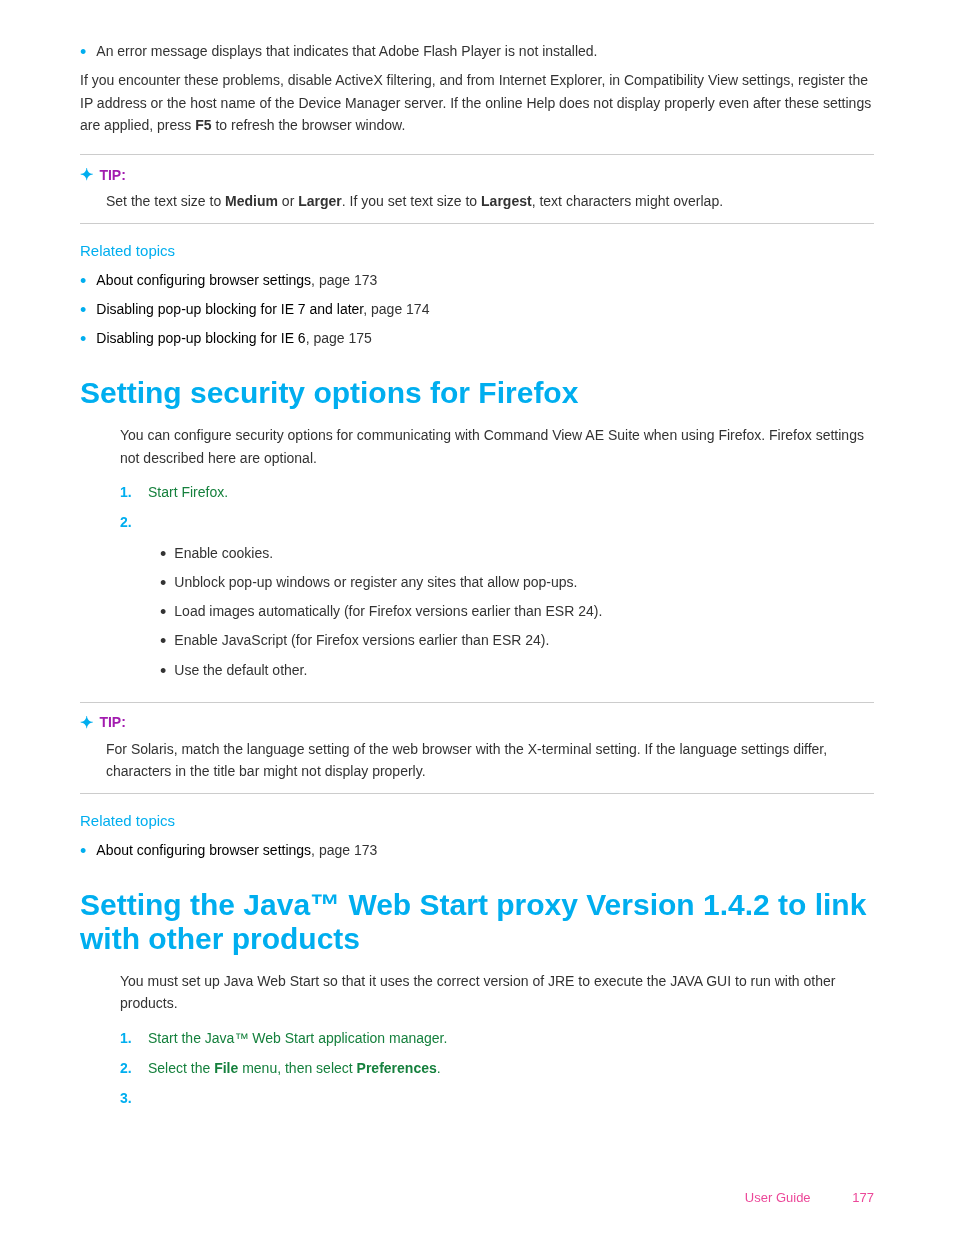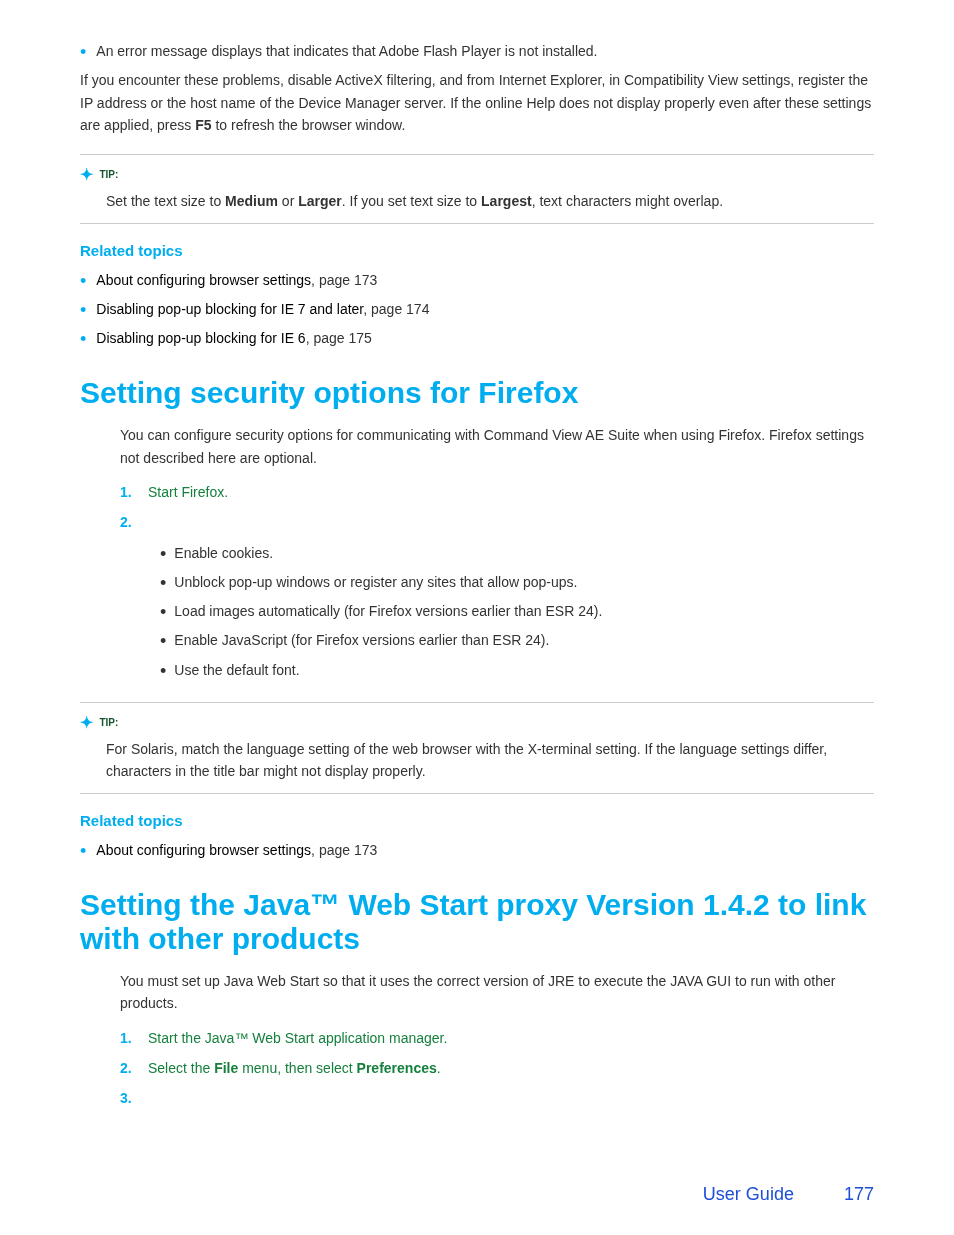--- a/index.html
+++ b/index.html
@@ -64,35 +64,35 @@
       margin-bottom: 6px;
     }
 
     .tip-icon {
       font-size: 16px;
       margin-right: 6px;
       color: #00aeef;
     }
 
     .tip-label {
-      color: #14532d;
+      color: #a21caf;
       font-weight: bold;
-      font-size: 10px;
+      font-size: 14px;
     }
 
     .tip-content {
       padding-left: 26px;
       line-height: 1.6;
       color: #333333;
     }
 
     .related-topics-heading {
       color: #00aeef;
       font-size: 15px;
-      font-weight: bold;
+      font-weight: normal;
       margin-bottom: 10px;
       margin-top: 8px;
     }
 
     .related-link {
       color: #000000;
       text-decoration: none;
     }
 
     .section-heading-large {
@@ -142,22 +142,22 @@
       font-size: 18px;
       margin-right: 8px;
       line-height: 1.4;
       flex-shrink: 0;
     }
 
     .page-footer {
       position: absolute;
       bottom: 30px;
       right: 80px;
-      color: #1d4ed8;
-      font-size: 18px;
+      color: #ec4899;
+      font-size: 13px;
     }
 
     .footer-separator {
       display: inline-block;
       margin: 0 10px;
     }
 
     .related-topics-section {
       margin-top: 8px;
       margin-bottom: 16px;
@@ -239,21 +239,21 @@
       <div class="sub-bullet-item">
         <span class="sub-bullet-dot">•</span>
         <span class="bullet-text">Load images automatically (for Firefox versions earlier than ESR 24).</span>
       </div>
       <div class="sub-bullet-item">
         <span class="sub-bullet-dot">•</span>
         <span class="bullet-text">Enable JavaScript (for Firefox versions earlier than ESR 24).</span>
       </div>
       <div class="sub-bullet-item">
         <span class="sub-bullet-dot">•</span>
-        <span class="bullet-text">Use the default font.</span>
+        <span class="bullet-text">Use the default other.</span>
       </div>
     </div>
   </div>
 
   <div class="tip-box">
     <div class="tip-header">
       <span class="tip-icon">✦</span>
       <span class="tip-label">TIP:</span>
     </div>
     <div class="tip-content">For Solaris, match the language setting of the web browser with the X-terminal setting. If the language settings differ, characters in the title bar might not display properly.</div>

